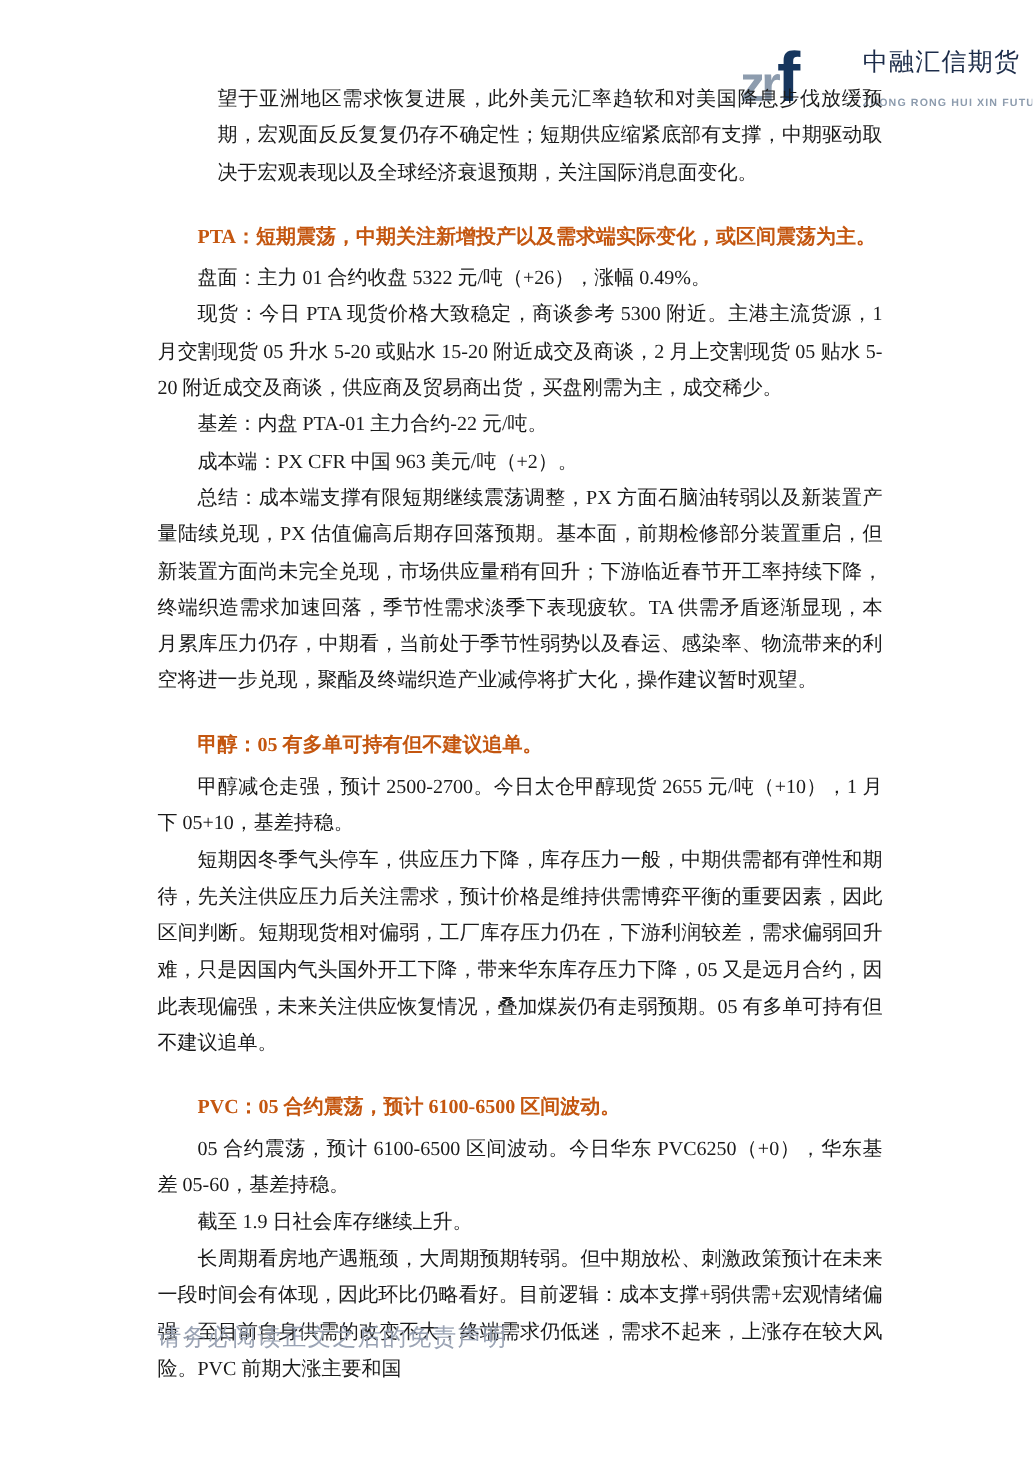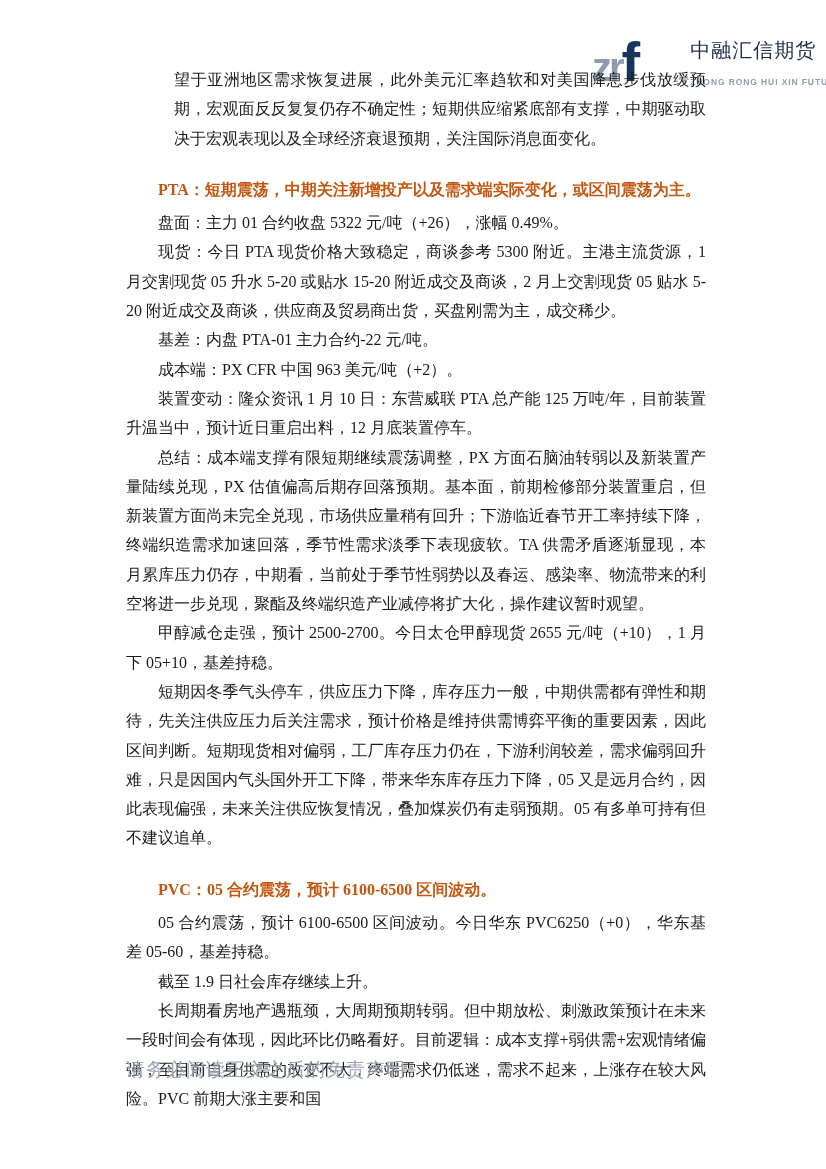--- a/index.html
+++ b/index.html
@@ -115,25 +115,25 @@
   <div class="content">
 
     <p class="no-indent">望于亚洲地区需求恢复进展，此外美元汇率趋软和对美国降息步伐放缓预期，宏观面反反复复仍存不确定性；短期供应缩紧底部有支撑，中期驱动取决于宏观表现以及全球经济衰退预期，关注国际消息面变化。</p>
 
     <div>
       <div class="sec-heading">PTA：短期震荡，中期关注新增投产以及需求端实际变化，或区间震荡为主。</div>
       <p>盘面：主力 01 合约收盘 5322 元/吨（+26），涨幅 0.49%。</p>
       <p>现货：今日 PTA 现货价格大致稳定，商谈参考 5300 附近。主港主流货源，1 月交割现货 05 升水 5-20 或贴水 15-20 附近成交及商谈，2 月上交割现货 05 贴水 5-20 附近成交及商谈，供应商及贸易商出货，买盘刚需为主，成交稀少。</p>
       <p>基差：内盘 PTA-01 主力合约-22 元/吨。</p>
       <p>成本端：PX CFR 中国 963 美元/吨（+2）。</p>
-      <p>装置变动：隆众资讯 1 月 10 日：东营威联 PTA 总产能 125 万吨/年，目前装置升温当中，预计近日重启出料，12 月底装置停车。</p>
       <p>总结：成本端支撑有限短期继续震荡调整，PX 方面石脑油转弱以及新装置产量陆续兑现，PX 估值偏高后期存回落预期。基本面，前期检修部分装置重启，但新装置方面尚未完全兑现，市场供应量稍有回升；下游临近春节开工率持续下降，终端织造需求加速回落，季节性需求淡季下表现疲软。TA 供需矛盾逐渐显现，本月累库压力仍存，中期看，当前处于季节性弱势以及春运、感染率、物流带来的利空将进一步兑现，聚酯及终端织造产业减停将扩大化，操作建议暂时观望。</p>
     </div>
 
     <div>
+      <div class="sec-heading">甲醇：05 有多单可持有但不建议追单。</div>
       <p>甲醇减仓走强，预计 2500-2700。今日太仓甲醇现货 2655 元/吨（+10），1 月下 05+10，基差持稳。</p>
       <p>短期因冬季气头停车，供应压力下降，库存压力一般，中期供需都有弹性和期待，先关注供应压力后关注需求，预计价格是维持供需博弈平衡的重要因素，因此区间判断。短期现货相对偏弱，工厂库存压力仍在，下游利润较差，需求偏弱回升难，只是因国内气头国外开工下降，带来华东库存压力下降，05 又是远月合约，因此表现偏强，未来关注供应恢复情况，叠加煤炭仍有走弱预期。05 有多单可持有但不建议追单。</p>
     </div>
 
     <div>
       <div class="sec-heading">PVC：05 合约震荡，预计 6100-6500 区间波动。</div>
       <p>05 合约震荡，预计 6100-6500 区间波动。今日华东 PVC6250（+0），华东基差 05-60，基差持稳。</p>
       <p>截至 1.9 日社会库存继续上升。</p>
       <p>长周期看房地产遇瓶颈，大周期预期转弱。但中期放松、刺激政策预计在未来一段时间会有体现，因此环比仍略看好。目前逻辑：成本支撑+弱供需+宏观情绪偏强，至目前自身供需的改变不大，终端需求仍低迷，需求不起来，上涨存在较大风险。PVC 前期大涨主要和国</p>
     </div>

